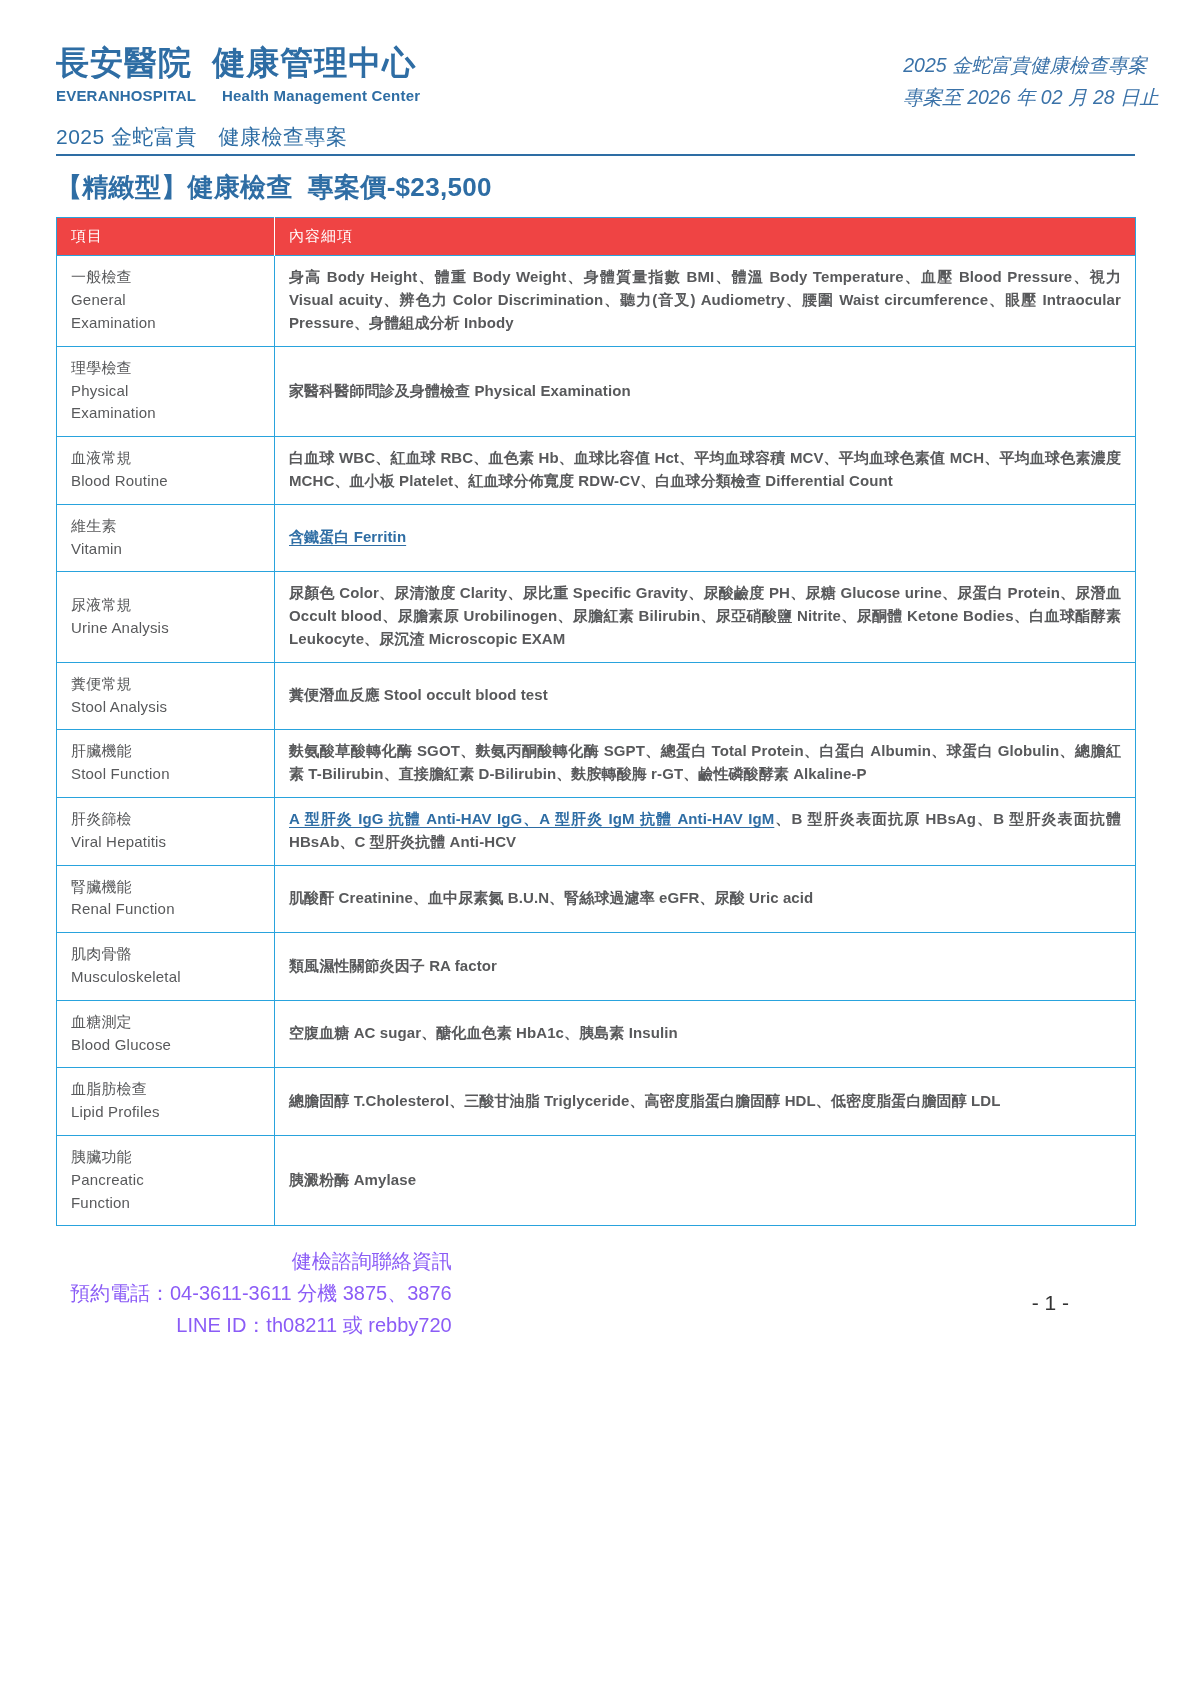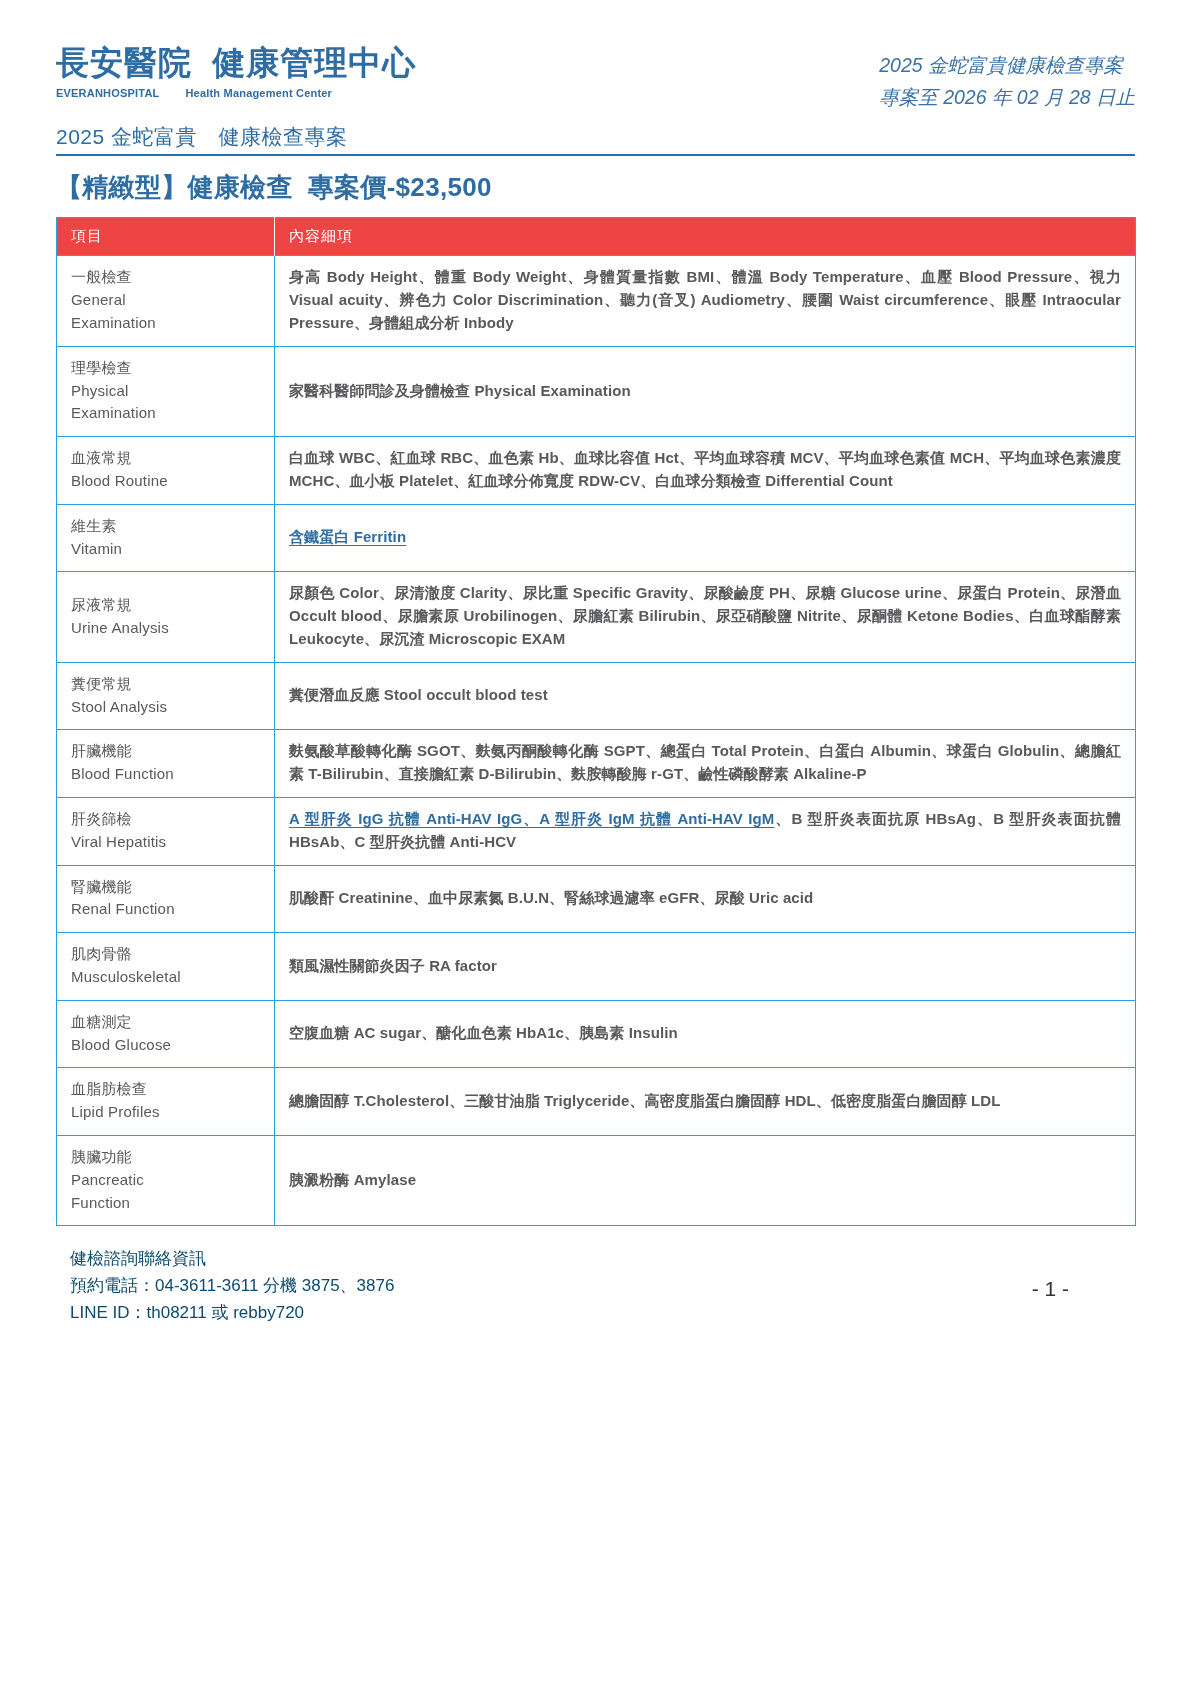--- a/index.html
+++ b/index.html
@@ -19,21 +19,21 @@
     background: #ffffff;
     padding: 0;
     overflow: hidden;
   }
 
   
   .header {
     display: flex;
     justify-content: space-between;
     align-items: flex-start;
-    padding: 44px 56px 0 56px;
+    padding: 44px 32px 0 56px;
   }
 
   .brand-block { display: flex; flex-direction: column; }
 
   .brand-cn {
     font-size: 33px;
     font-weight: bold;
     color: #2e6da4;
     letter-spacing: 1px;
     line-height: 1.18;
@@ -41,21 +41,21 @@
   }
 
   .brand-en-row {
     display: flex;
     align-items: baseline;
     gap: 26px;
     margin-top: 4px;
   }
 
   .brand-en-1, .brand-en-2 {
-    font-size: 11px;
+    font-size: 15px;
     font-weight: bold;
     color: #2e6da4;
     letter-spacing: 0.2px;
   }
 
   .header-right {
     text-align: left;
     padding-top: 6px;
     font-style: italic;
   }
@@ -157,24 +157,25 @@
 
   
   .footer {
     display: flex;
     justify-content: space-between;
     align-items: flex-end;
     margin: 20px 56px 0 70px;
   }
 
   .footer-contact div {
-    font-size: 17px;
-    color: #0c4a6e;
+    font-size: 20px;
+    color: #8b5cf6;
     line-height: 1.58;
     white-space: pre;
+    text-align: right;
   }
 
   .page-number {
     font-size: 21px;
     color: #333333;
     padding-right: 66px;
     padding-bottom: 26px;
     white-space: pre;
   }
 </style>
@@ -243,21 +244,21 @@
 Urine Analysis</td>
             <td class="detail-cell just-full">尿顏色 Color、尿清澈度 Clarity、尿比重 Specific Gravity、尿酸鹼度 PH、尿糖 Glucose urine、尿蛋白 Protein、尿潛血 Occult blood、尿膽素原 Urobilinogen、尿膽紅素 Bilirubin、尿亞硝酸鹽 Nitrite、尿酮體 Ketone Bodies、白血球酯酵素 Leukocyte、尿沉渣 Microscopic EXAM</td>
           </tr>
           <tr>
             <td class="item-cell">糞便常規
 Stool Analysis</td>
             <td class="detail-cell just-full">糞便潛血反應  Stool occult blood test</td>
           </tr>
           <tr>
             <td class="item-cell">肝臟機能
-Blood Function</td>
+Stool Function</td>
             <td class="detail-cell just-full">麩氨酸草酸轉化酶 SGOT、麩氨丙酮酸轉化酶 SGPT、總蛋白 Total Protein、白蛋白 Albumin、球蛋白 Globulin、總膽紅素 T-Bilirubin、直接膽紅素 D-Bilirubin、麩胺轉酸脢 r-GT、鹼性磷酸酵素 Alkaline-P</td>
           </tr>
           <tr>
             <td class="item-cell">肝炎篩檢
 Viral Hepatitis</td>
             <td class="detail-cell just-full"><span class="hl">A 型肝炎 IgG 抗體  Anti-HAV IgG、A 型肝炎 IgM 抗體 Anti-HAV IgM</span><span>、B 型肝炎表面抗原 HBsAg、B 型肝炎表面抗體  HBsAb、C 型肝炎抗體 Anti-HCV</span></td>
           </tr>
           <tr>
             <td class="item-cell">腎臟機能
 Renal Function</td>

